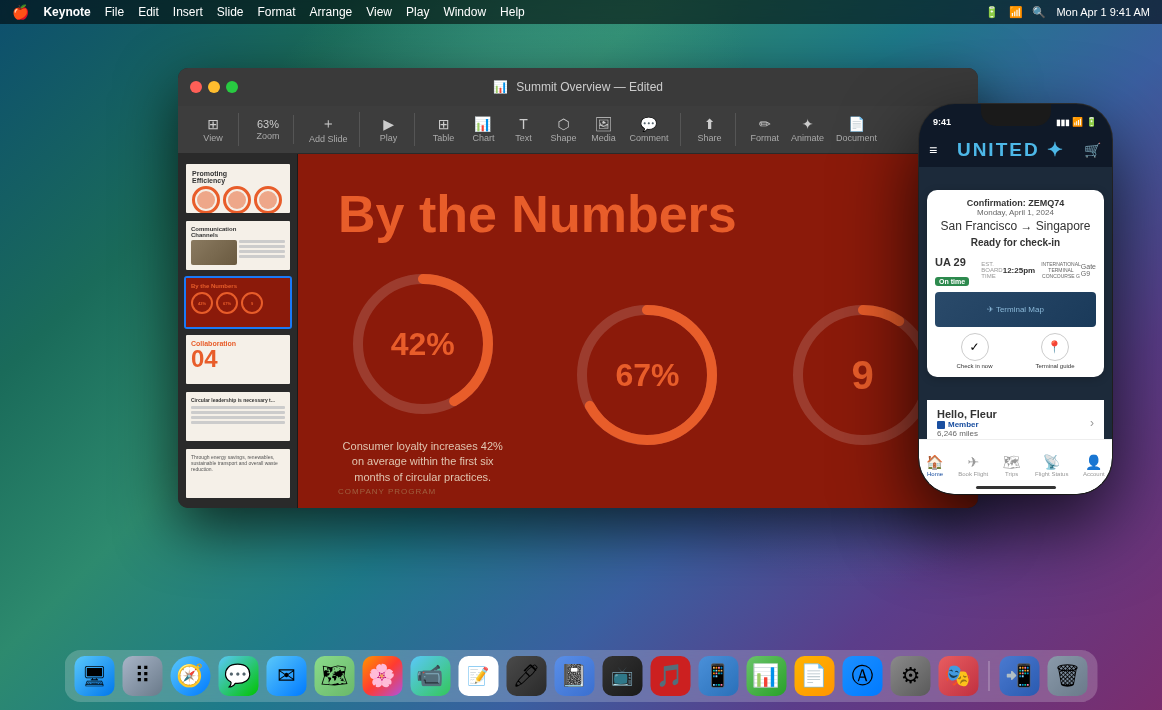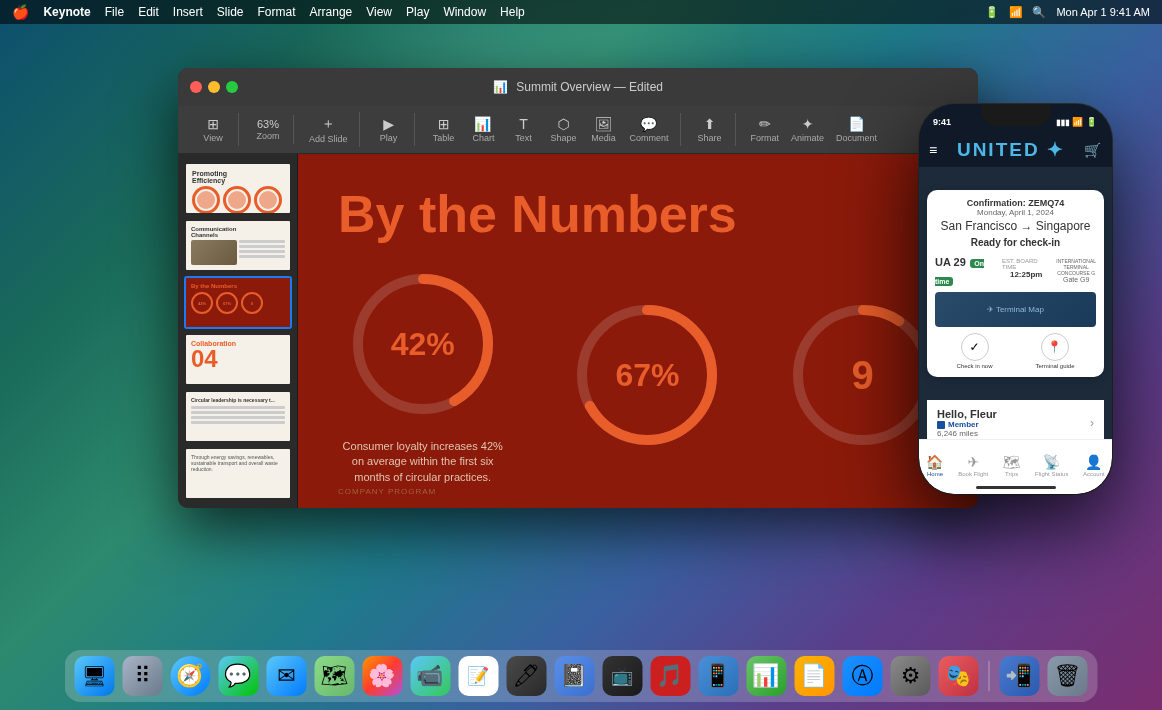--- a/index.html
+++ b/index.html
@@ -365,21 +365,21 @@
     .check-in-ready { font-size: 10px; font-weight: 700; color: #333; text-align: center; margin: 4px 0 2px; }
     .flight-details {
       display: flex;
       justify-content: space-between;
       align-items: center;
       margin-top: 4px;
     }
     .flight-num { font-size: 11px; color: #333; font-weight: 600; }
     .on-time-badge { background: #2d8a4e; color: white; font-size: 7px; padding: 1px 4px; border-radius: 3px; font-weight: 600; }
     .flight-times { display: flex; gap: 6px; font-size: 7px; color: #666; }
-    .flight-time-item { display: flex; flex-direction: column; align-items: center; }
+    .flight-time-item { display: flex; flex-direction: row; align-items: center; }
     .time-label { font-size: 6px; color: #999; }
     .time-value { font-size: 8px; color: #333; font-weight: 600; }
     .gate-info { font-size: 7px; color: #666; }
     .action-btns {
       display: flex;
       justify-content: space-around;
       margin-top: 6px;
     }
     .action-btn {
       display: flex;

